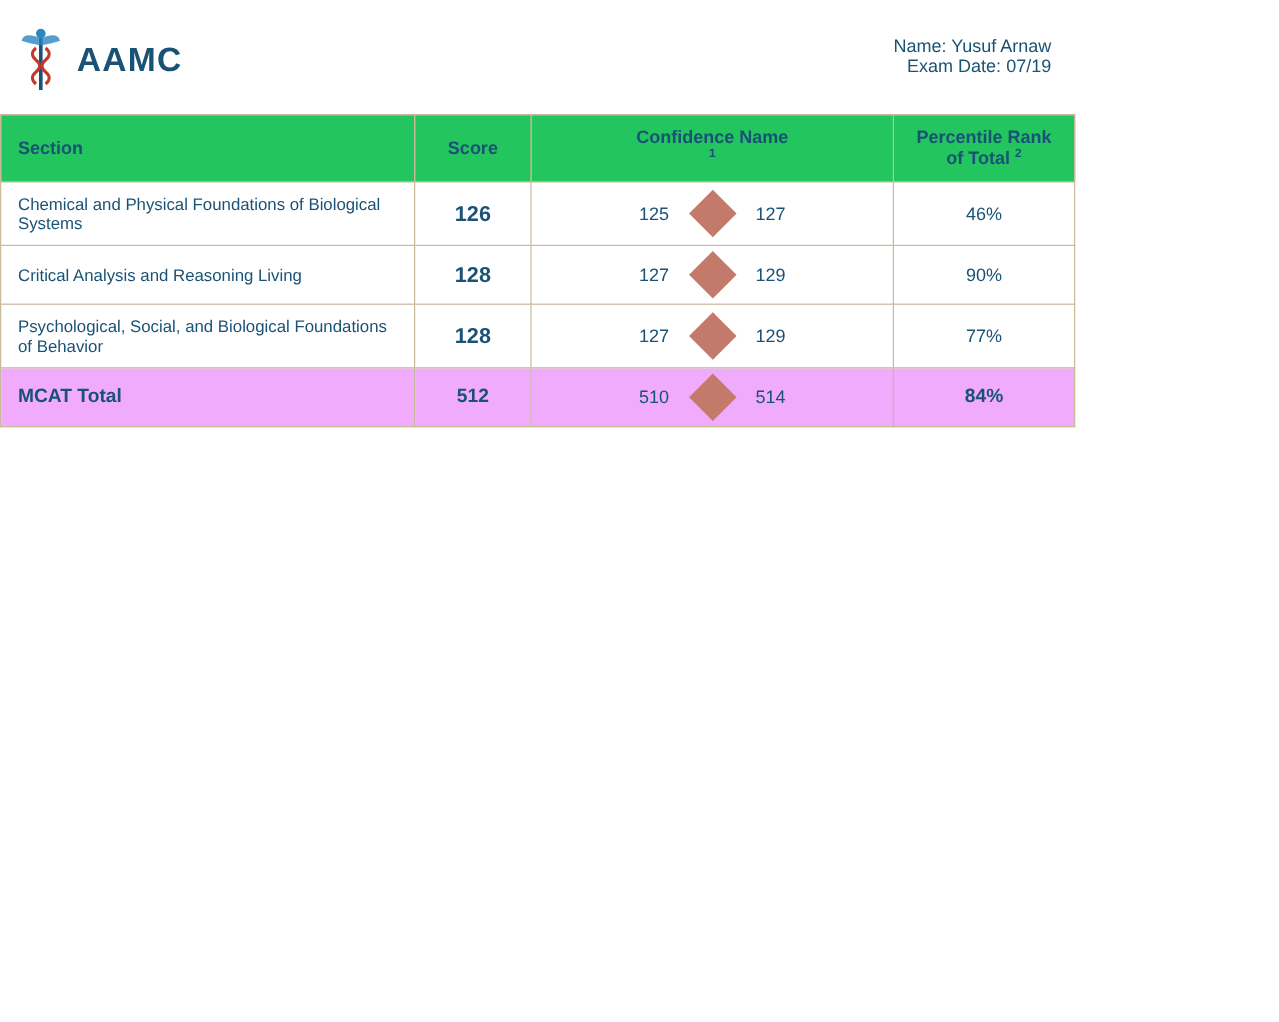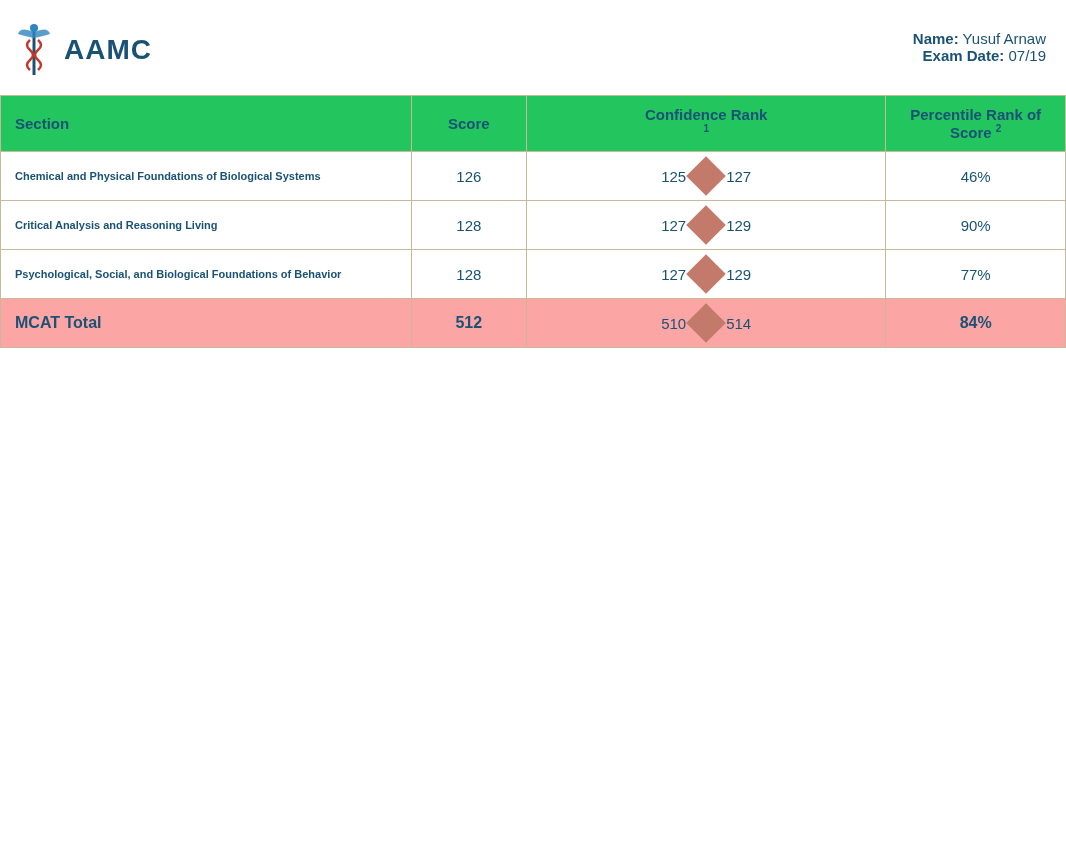--- a/index.html
+++ b/index.html
@@ -5,21 +5,21 @@
     * { box-sizing: border-box; margin: 0; padding: 0; }
 
     body {
       font-family: Arial, Helvetica, sans-serif;
       background: #fff;
       width: 1066px;
       min-height: 852px;
     }
 
     .page-container {
-      width: 1066px;
+      width: 896px;
       padding: 10px 0;
     }
 
     
     .header {
       display: flex;
       align-items: flex-start;
       justify-content: space-between;
       padding: 10px 20px 10px 10px;
     }
@@ -43,21 +43,21 @@
     }
 
     .header-info {
       text-align: right;
       font-size: 15px;
       color: #1a5276;
       padding-top: 10px;
     }
 
     .header-info .label {
-      font-weight: bold;
+      font-weight: normal;
       padding-left: 44px;
     }
 
     
     .score-table {
       width: 100%;
       border-collapse: collapse;
       margin-top: 5px;
     }
 
@@ -80,56 +80,57 @@
 
     .score-table thead th.section-header {
       text-align: left;
     }
 
     .score-table tbody tr {
       background-color: #fff;
     }
 
     .score-table tbody tr:last-child {
-      background-color: #fca5a5;
+      background-color: #f0abfc;
     }
 
     .section-cell {
       color: #1a5276;
-      font-weight: bold;
-      font-size: 11px;
+      font-weight: normal;
+      font-size: 14px;
       width: 320px;
     }
 
     .score-cell {
       text-align: center;
       color: #1a5276;
-      font-size: 15px;
+      font-size: 18px;
       width: 90px;
+      font-weight: bold;
     }
 
     .band-cell {
       text-align: center;
       width: 280px;
       color: #1a5276;
       font-size: 15px;
     }
 
     .percentile-cell {
       text-align: center;
       color: #1a5276;
       font-size: 15px;
       width: 140px;
     }
 
     
     .band-visual {
       display: inline-flex;
       align-items: center;
-      gap: 2px;
+      gap: 18px;
       font-size: 15px;
       font-weight: normal;
       color: #1a5276;
     }
 
     .diamond {
       display: inline-block;
       width: 28px;
       height: 28px;
       background: #c47a6a;
@@ -184,25 +185,25 @@
       </div>
     </div>
   </div>
 
   <table class="score-table">
     <thead>
       <tr>
         <th class="section-header">Section</th>
         <th>Score</th>
         <th>
-          <span>Confidence Rank</span><br>
+          <span>Confidence Name</span><br>
           <span class="superscript">1</span>
         </th>
         <th>
-          <span>Percentile Rank of Score</span>
+          <span>Percentile Rank of Total</span>
           <span class="superscript">2</span>
         </th>
       </tr>
     </thead>
     <tbody id="table-body">
 
     <tr>
       <td class="section-cell">Chemical and Physical Foundations of Biological Systems</td>
       <td class="score-cell">126</td>
       <td class="band-cell">

